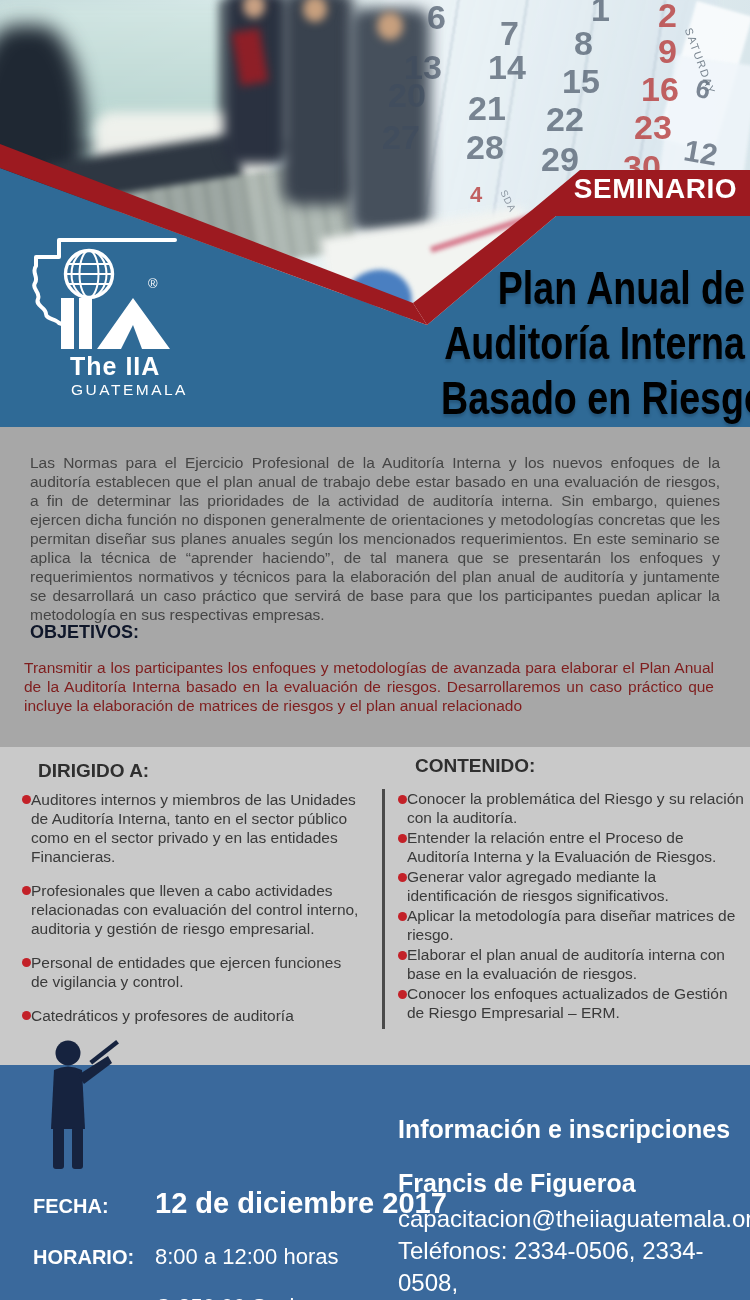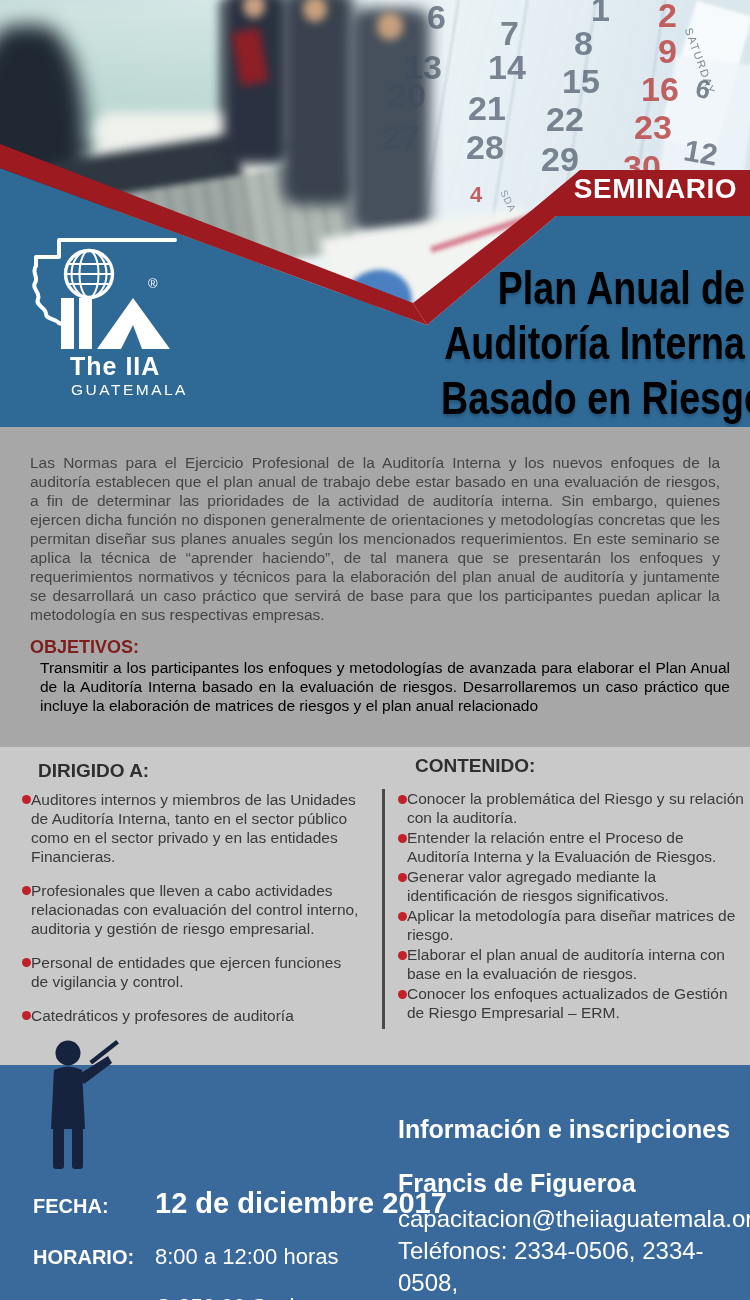--- a/index.html
+++ b/index.html
@@ -56,23 +56,23 @@
   
   .logo{position:absolute;left:12px;top:226px;width:200px;height:178px;color:#fff;}
   .logo svg{position:absolute;left:0;top:0;}
   .logo-name{position:absolute;left:58px;top:126px;font-size:25px;font-weight:700;letter-spacing:1px;white-space:nowrap;}
   .logo-region{position:absolute;left:59px;top:155px;font-size:15.5px;letter-spacing:2.5px;font-weight:400;white-space:nowrap;}
 
   
   .sec1{position:absolute;left:0;top:427px;width:750px;height:320px;background:#a7a7a7;}
   .intro-p{position:absolute;left:30px;top:26px;width:690px;font-size:15.5px;line-height:19px;
            text-align:justify;color:#454545;margin:0;}
-  .obj-h{position:absolute;left:30px;top:210px;font-size:18px;font-weight:bold;color:#7f1d1d;}
-  .obj-p{position:absolute;left:40px;top:231px;width:690px;font-size:15.5px;line-height:19px;
-         text-align:justify;color:#000000;margin:0;}
+  .obj-h{position:absolute;left:30px;top:195px;font-size:18px;font-weight:bold;color:#0f172a;}
+  .obj-p{position:absolute;left:24px;top:231px;width:690px;font-size:15.5px;line-height:19px;
+         text-align:justify;color:#7f1d1d;margin:0;}
 
   
   .sec2{position:absolute;left:0;top:747px;width:750px;height:318px;background:#c9c9c9;}
   .h-col{position:absolute;font-size:19px;font-weight:bold;color:#2f2f2f;}
   .h-dirigido{left:38px;top:13px;}
   .h-contenido{left:415px;top:8px;}
   .divider{position:absolute;left:382px;top:42px;width:3px;height:240px;background:#4a4a4a;}
   ul.blist{list-style:none;margin:0;padding:0;position:absolute;}
   .blist li{display:flex;gap:0;font-size:15.5px;line-height:19px;color:#3a3a3a;}
   .dot{width:9px;height:9px;border-radius:50%;background:#c32128;margin-top:5px;flex:0 0 9px;}

